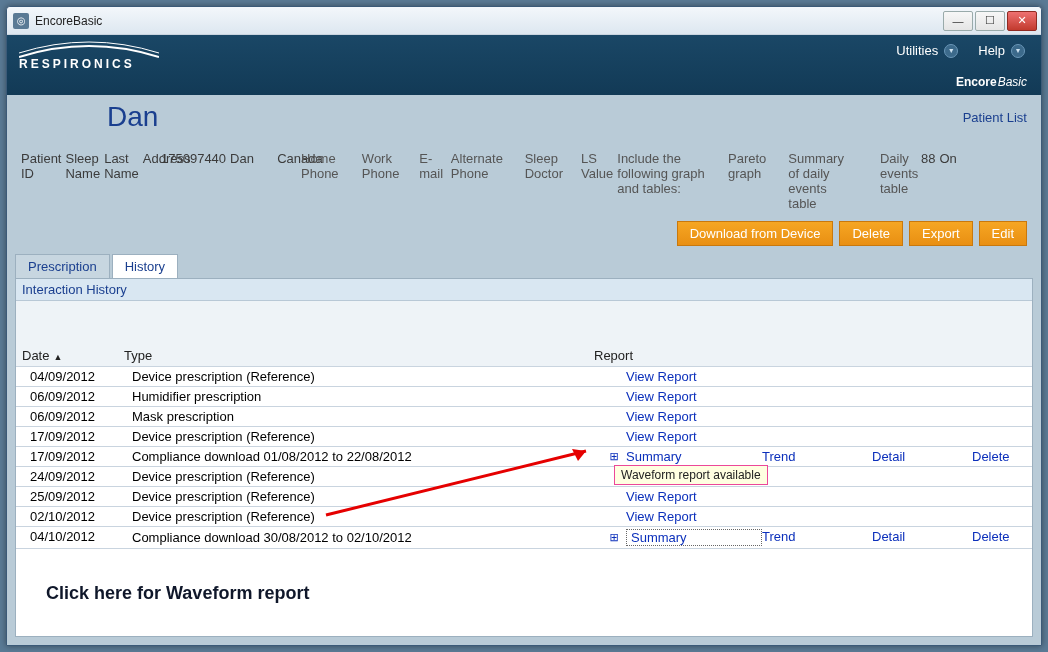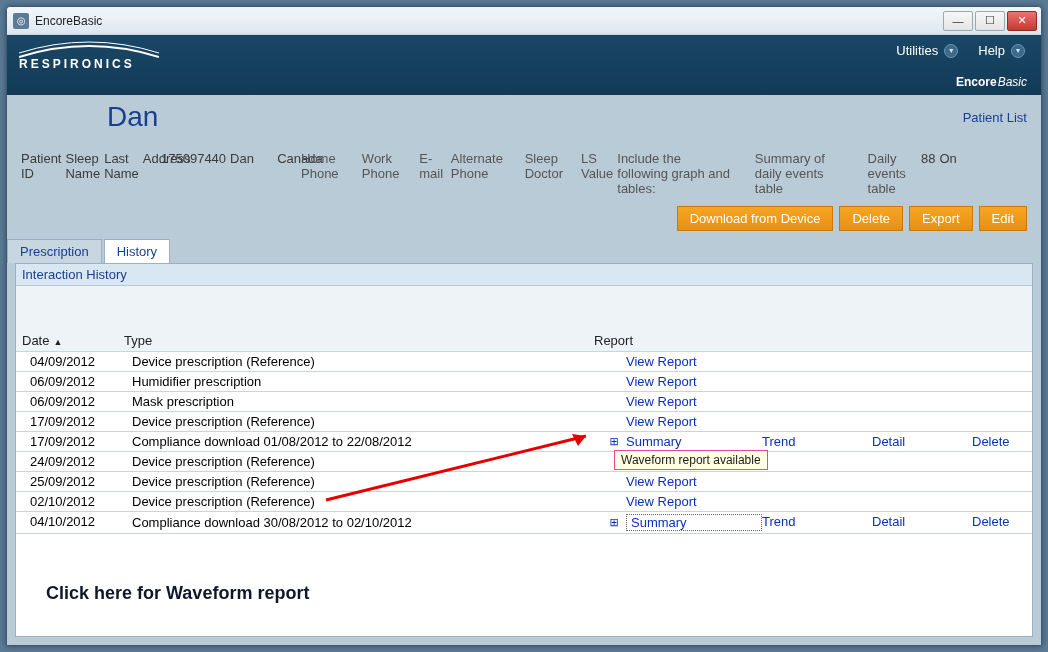--- a/index.html
+++ b/index.html
@@ -110,21 +110,21 @@
   background: linear-gradient(#f6a623,#e98f12);
   border:1px solid #c9780c;
   color:#fff;
   font-size:13px;
   padding:4px 12px;
   cursor:pointer;
 }
 .tabs {
   display:flex;
   align-items:flex-end;
-  padding: 0 0;
+  padding: 0 8px;
 }
 .tab {
   padding:4px 12px;
   font-size:13px;
   color:#1a3f8f;
   background:#c7d6e0;
   border:1px solid #9cb0bf;
   border-bottom:none;
   margin-right:2px;
   cursor:pointer;
@@ -254,20 +254,21 @@
       <div class="col labels2">
         <div>Home Phone</div>
         <div>Work Phone</div>
         <div>E-mail</div>
         <div>Alternate Phone</div>
         <div>Sleep Doctor</div>
       </div>
       <div class="col labels3">
         <div>LS Value</div>
         <div>Include the following graph and tables:</div>
+        <div class="indent">Pareto graph</div>
         <div class="indent">Summary of daily events table</div>
         <div class="indent">Daily events table</div>
       </div>
       <div class="col vals3">
         <div>88</div>
         <div>On</div>
       </div>
     </div>
 
     <div class="action-bar">

